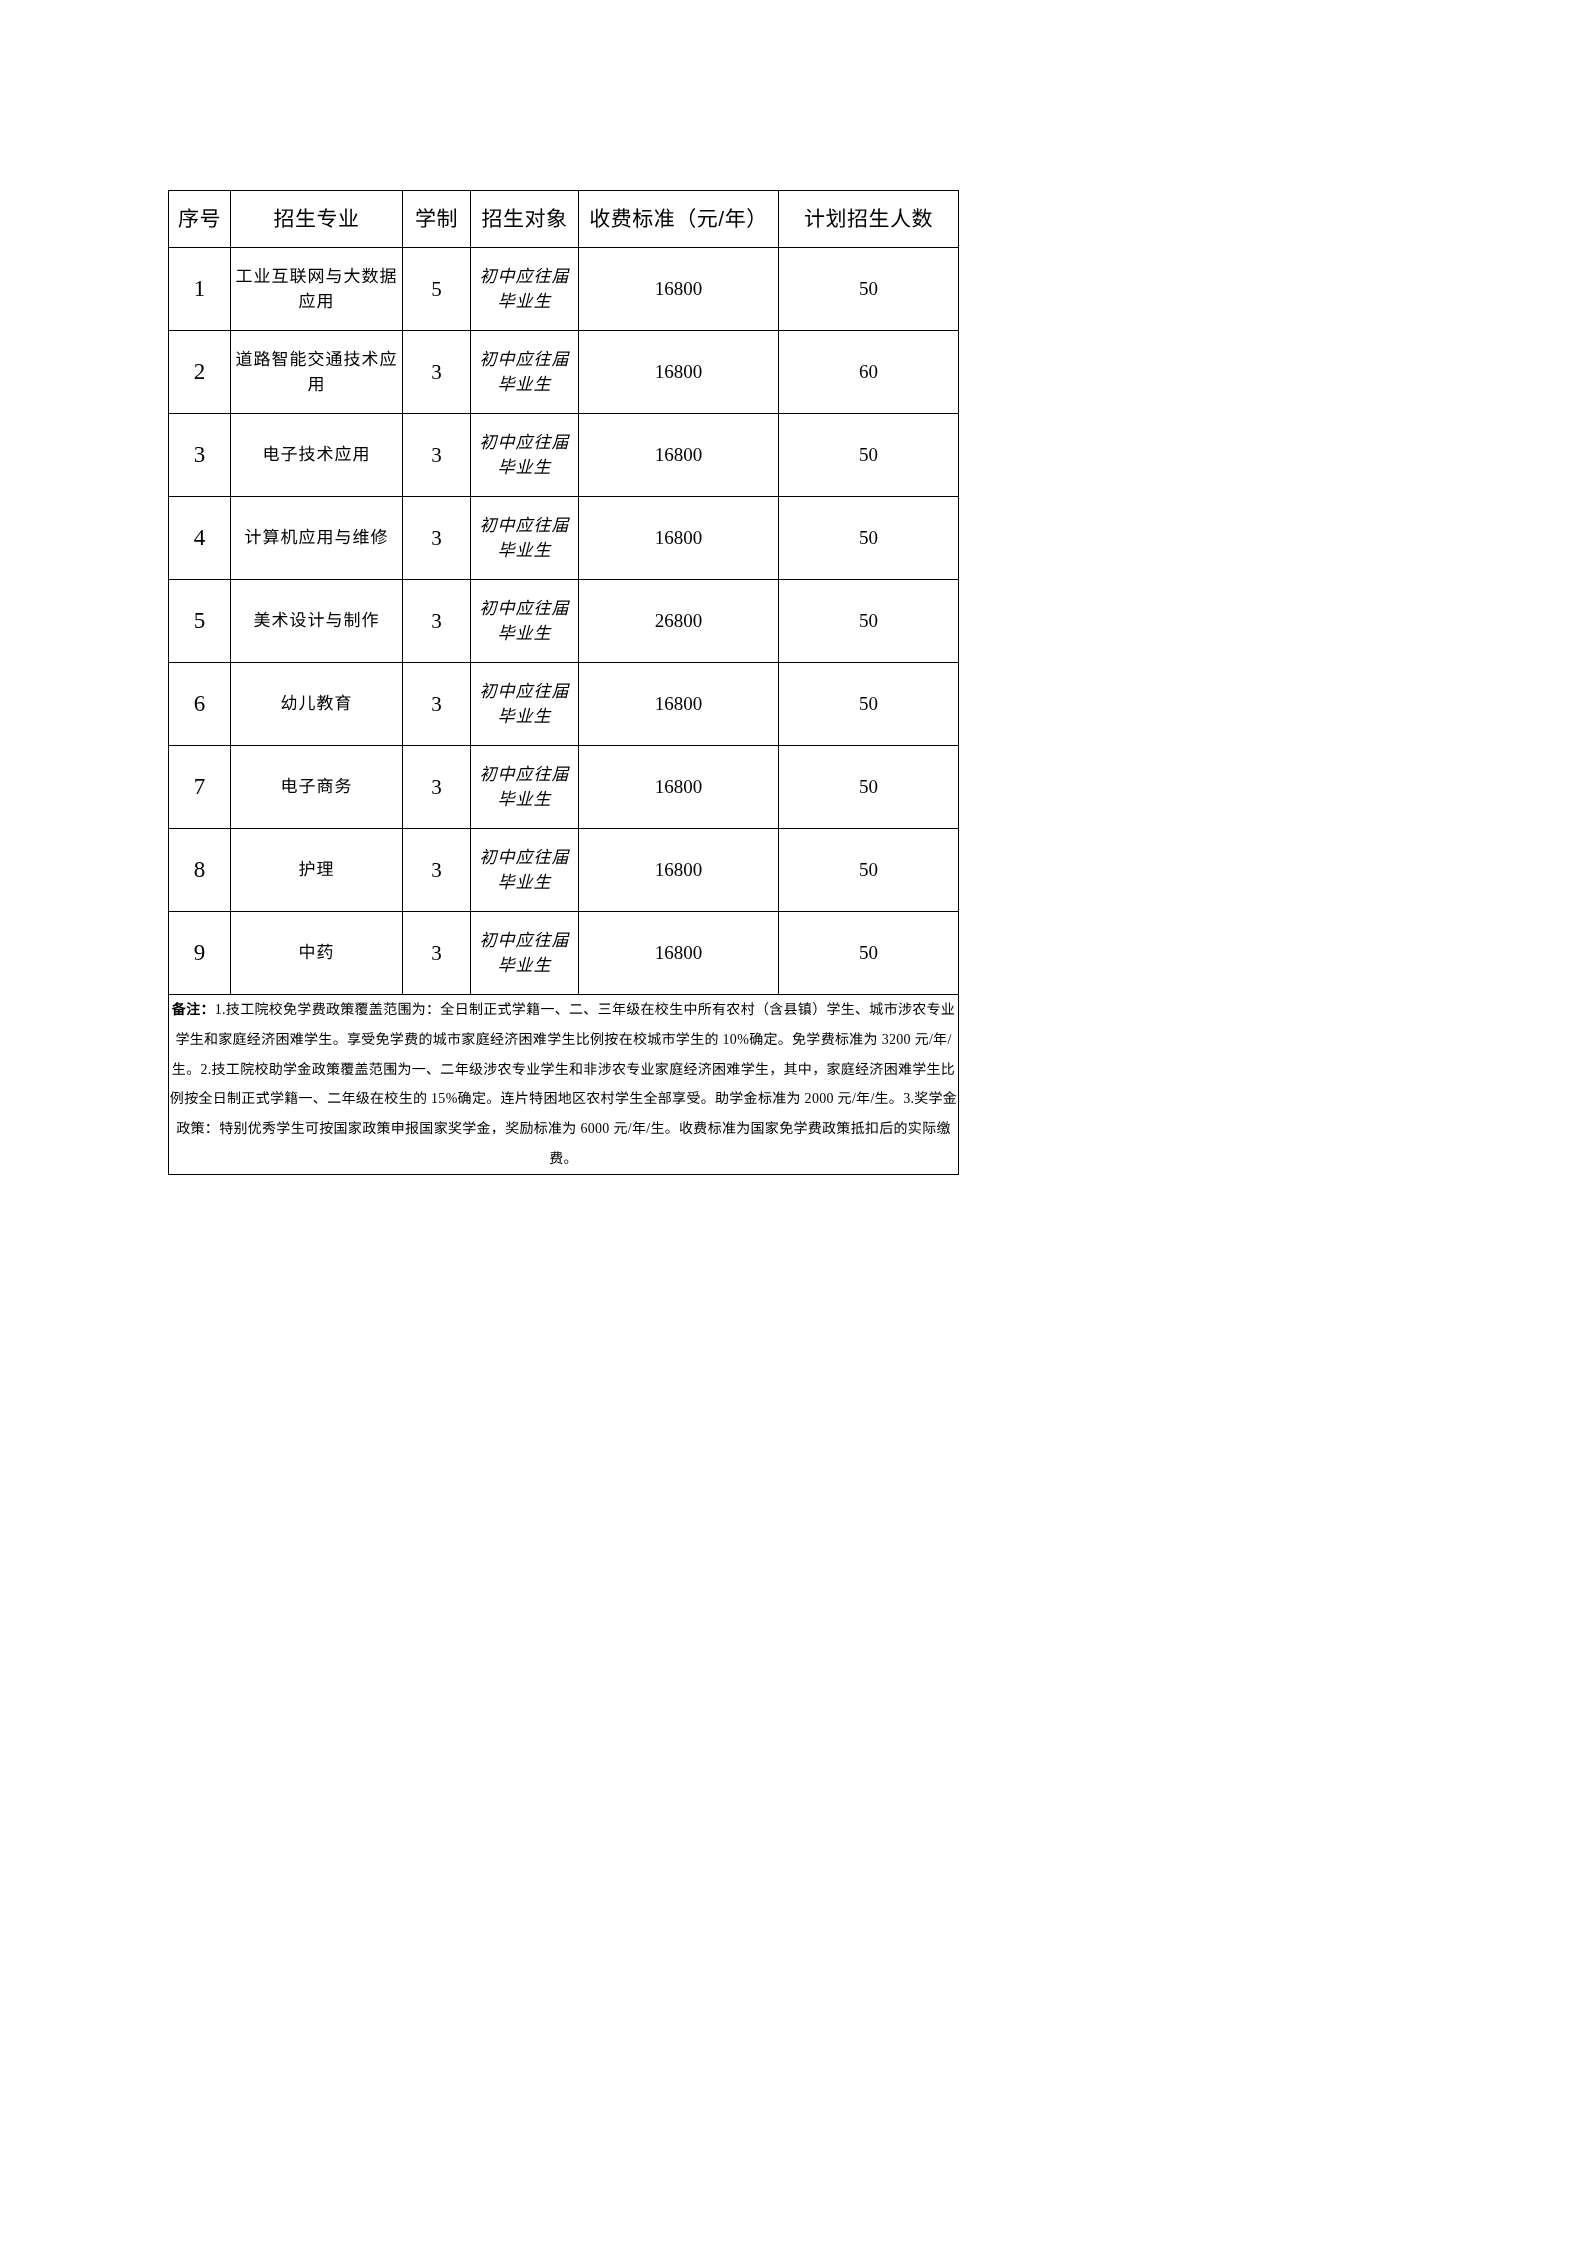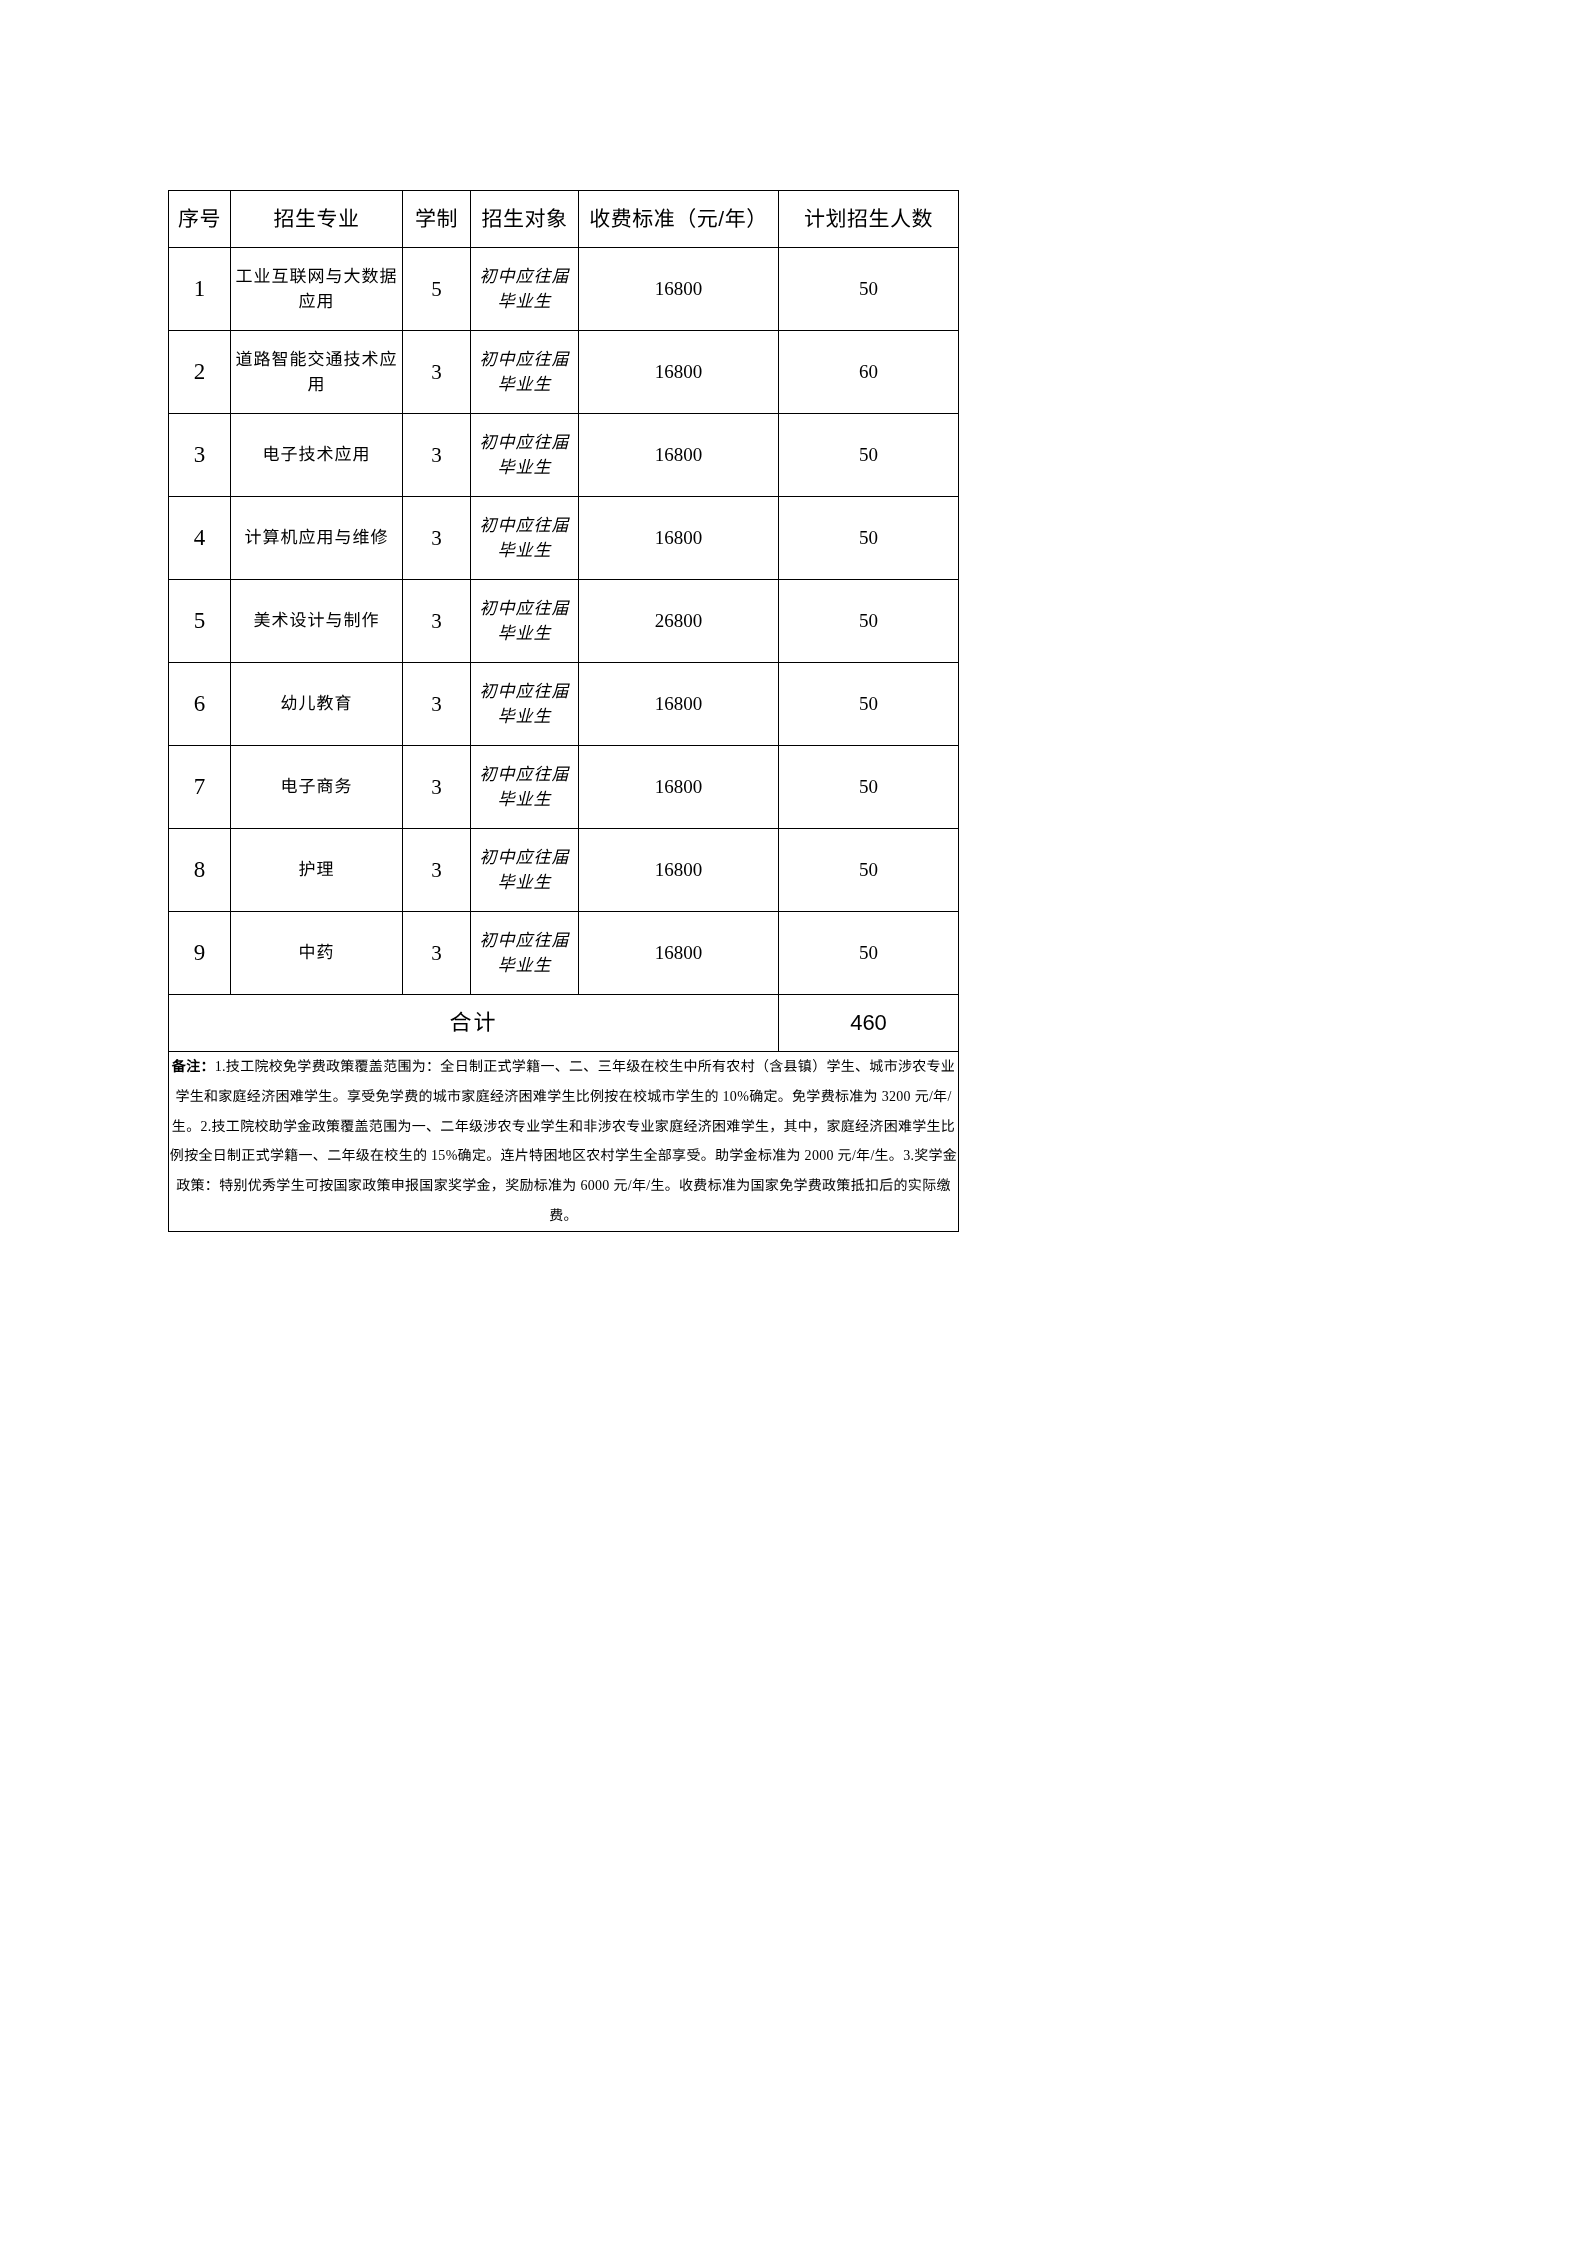--- a/index.html
+++ b/index.html
@@ -225,23 +225,19 @@
           <td class="count-cell">50</td>
         </tr>
         <tr>
           <td class="seq-cell">9</td>
           <td class="major-cell">中药</td>
           <td class="years-cell">3</td>
           <td class="target-cell">初中应往届毕业生</td>
           <td class="fee-cell">16800</td>
           <td class="count-cell">50</td>
         </tr>
-        <tr class="total-row">
-          <td class="total-label" colspan="5">合计</td>
-          <td class="total-value">460</td>
-        </tr>
         <tr>
           <td class="remarks-cell" colspan="6"><span class="remarks-label">备注：</span><span class="remarks-body">1.技工院校免学费政策覆盖范围为：全日制正式学籍一、二、三年级在校生中所有农村（含县镇）学生、城市涉农专业学生和家庭经济困难学生。享受免学费的城市家庭经济困难学生比例按在校城市学生的 10%确定。免学费标准为 3200 元/年/生。2.技工院校助学金政策覆盖范围为一、二年级涉农专业学生和非涉农专业家庭经济困难学生，其中，家庭经济困难学生比例按全日制正式学籍一、二年级在校生的 15%确定。连片特困地区农村学生全部享受。助学金标准为 2000 元/年/生。3.奖学金政策：特别优秀学生可按国家政策申报国家奖学金，奖励标准为 6000 元/年/生。收费标准为国家免学费政策抵扣后的实际缴费。</span></td>
         </tr>
       </tbody>
     </table>
   </div>
 </div>
 
 </body></html>

